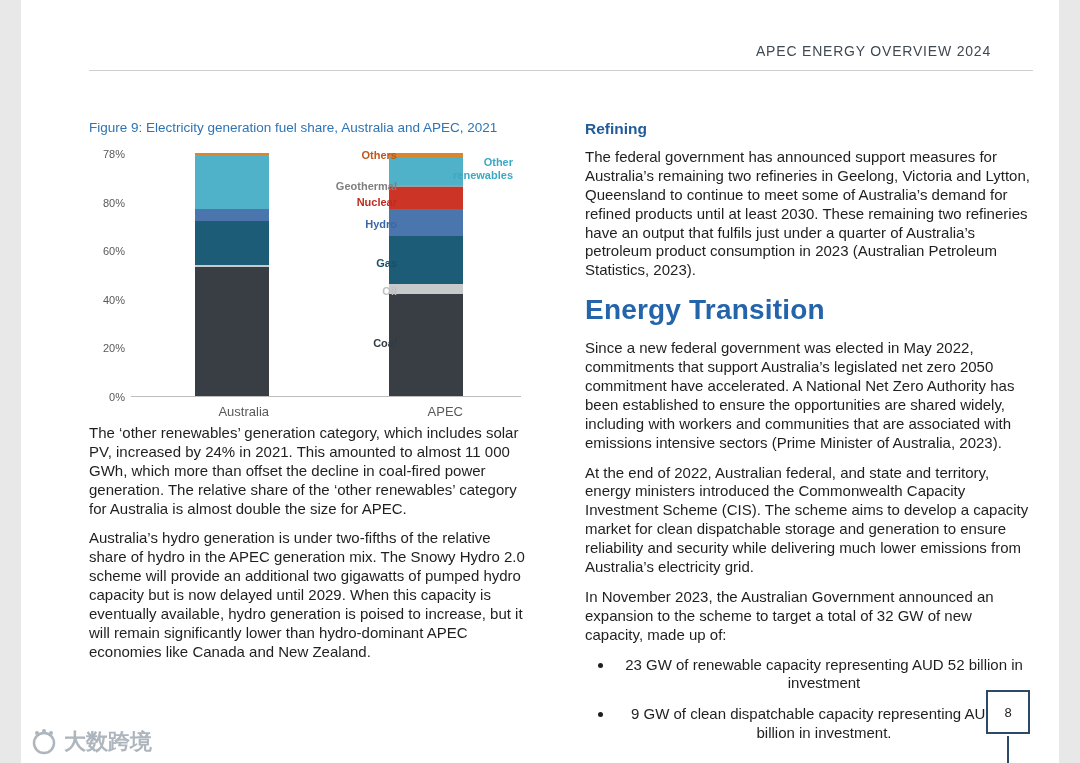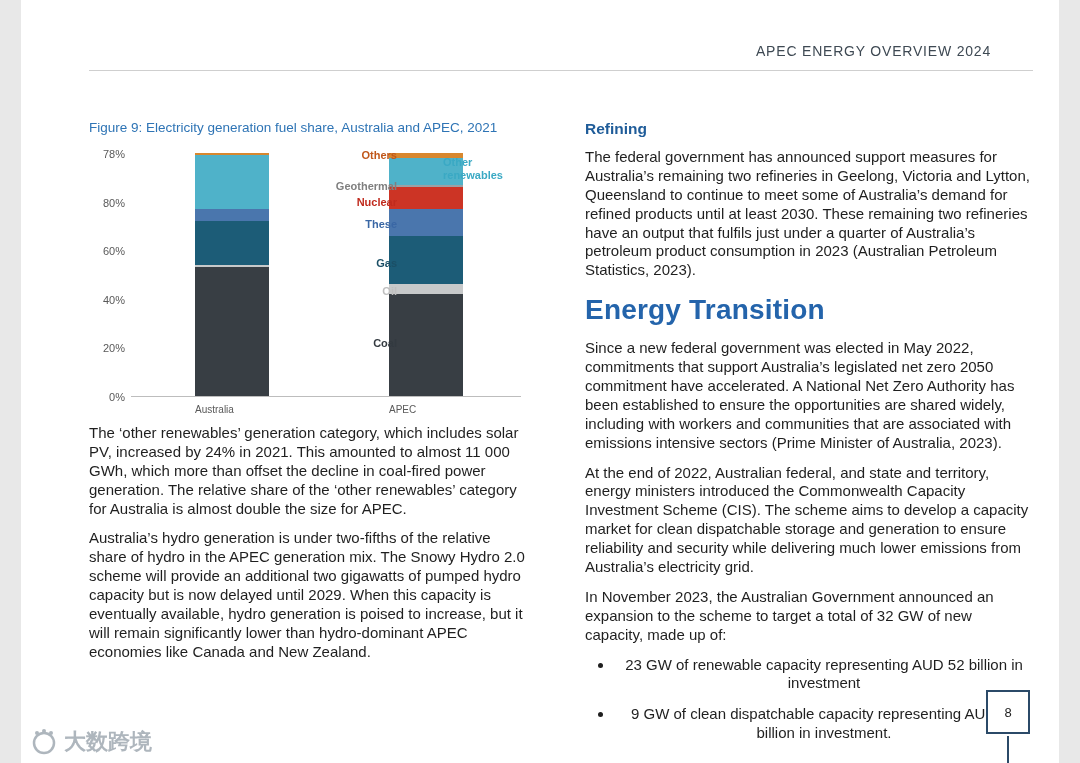--- a/index.html
+++ b/index.html
@@ -35,28 +35,28 @@
   .ytick {
     position: absolute; right: 0; font-size: 11px; color: #595959;
     white-space: nowrap;
   }
   .bar {
     position: absolute; bottom: 0;
     display: flex; flex-direction: column-reverse;
   }
   .seg { width: 100%; }
   .cat-label {
-    position: absolute; top: 250px; text-align: left;
-    font-size: 10px; color: #595959;
+    position: absolute; top: 250px; text-align: right;
+    font-size: 13px; color: #595959;
   }
   .annot {
     position: absolute; font-size: 11px; font-weight: bold; line-height: 1.15;
   }
   .annot.left { right: 124px; text-align: right; white-space: nowrap; }
-  .annot.right { right: 16px; width: 62px; text-align: left; }
+  .annot.right { right: 8px; width: 62px; text-align: right; }
 
   .source { font-size: 14px; color: #262626; margin: 14px 0 12px; }
 
   p.body-text { font-size: 15px; line-height: 1.26; margin-bottom: 11px; }
 
   .subhead { color: #1f5c99; font-size: 15.5px; font-weight: bold; margin: 0 0 10px; }
   .bighead { color: #2464ab; font-size: 28px; font-weight: bold; margin: 14px 0 13px; letter-spacing: 0.2px; }
 
   ul.bullets { margin: 2px 0 0 0; padding-left: 29px; text-align: center; }
   ul.bullets li { font-size: 15px; line-height: 1.26; margin-bottom: 12px; }
@@ -113,21 +113,21 @@
             <div class="seg" style="height: 26.73px; background: rgb(74, 118, 173);"></div>
             <div class="seg" style="height: 21.87px; background: rgb(204, 52, 37);"></div>
             <div class="seg" style="height: 2.43px; background: rgb(155, 160, 164);"></div>
             <div class="seg" style="height: 26.73px; background: rgb(79, 178, 201);"></div>
             <div class="seg" style="height: 4.86px; background: rgb(216, 135, 46);"></div>
           </div>
           <div class="cat-label" style="left: 258px; width: 74px;">APEC</div>
           <div class="annot left" style="top: -5px; color: rgb(192, 87, 26);">Others</div>
           <div class="annot left" style="top: 26px; color: rgb(127, 127, 127);">Geothermal</div>
           <div class="annot left" style="top: 42px; color: rgb(192, 43, 30);">Nuclear</div>
-          <div class="annot left" style="top: 64px; color: rgb(58, 103, 165);">These</div>
+          <div class="annot left" style="top: 64px; color: rgb(58, 103, 165);">Hydro</div>
           <div class="annot left" style="top: 103px; color: rgb(27, 79, 102);">Gas</div>
           <div class="annot left" style="top: 131px; color: rgb(191, 191, 191);">Oil</div>
           <div class="annot left" style="top: 183px; color: rgb(51, 58, 64);">Coal</div>
           <div class="annot right" style="top: 2px; color: rgb(58, 169, 196);">Other renewables</div>
         </div>
     </div>
 
 
     <p class="body-text">The ‘other renewables’ generation category, which includes solar PV, increased by 24% in 2021. This amounted to almost 11 000 GWh, which more than offset the decline in coal-fired power generation. The relative share of the ‘other renewables’ category for Australia is almost double the size for APEC.</p>
     <p class="body-text">Australia’s hydro generation is under two-fifths of the relative share of hydro in the APEC generation mix. The Snowy Hydro 2.0 scheme will provide an additional two gigawatts of pumped hydro capacity but is now delayed until 2029. When this capacity is eventually available, hydro generation is poised to increase, but it will remain significantly lower than hydro-dominant APEC economies like Canada and New Zealand.</p>

